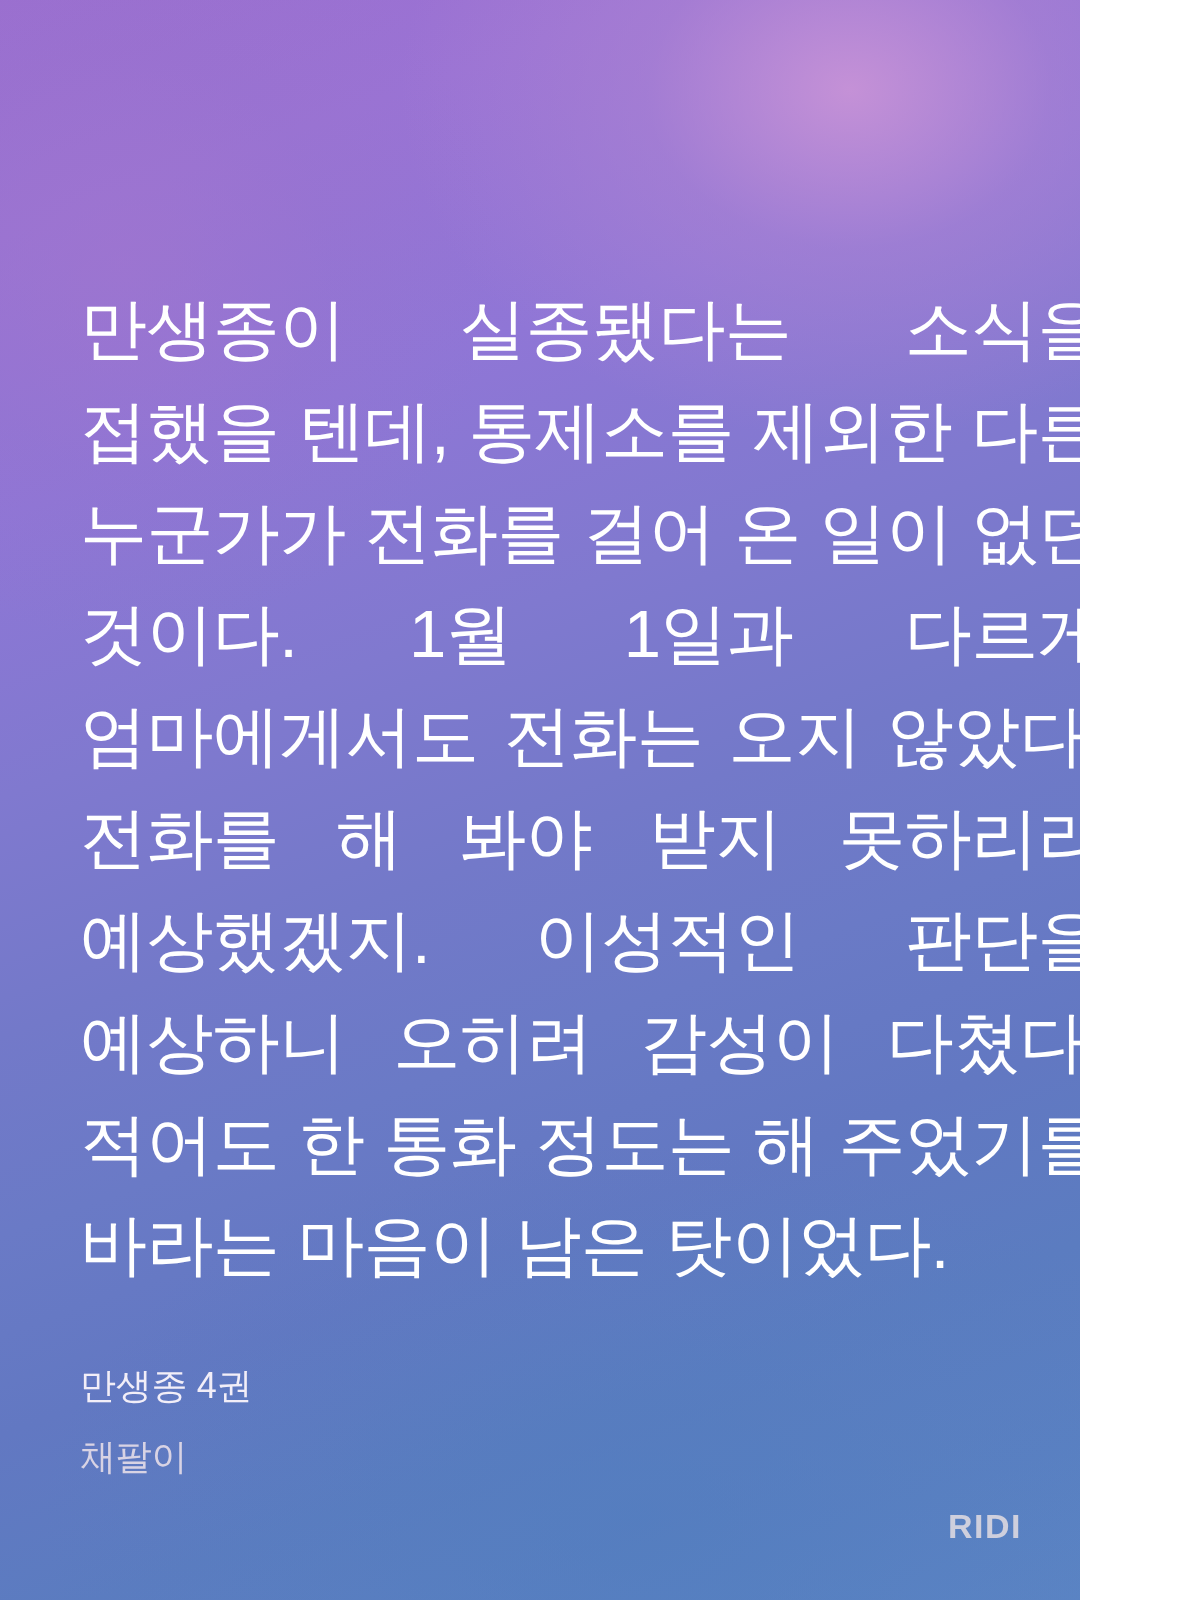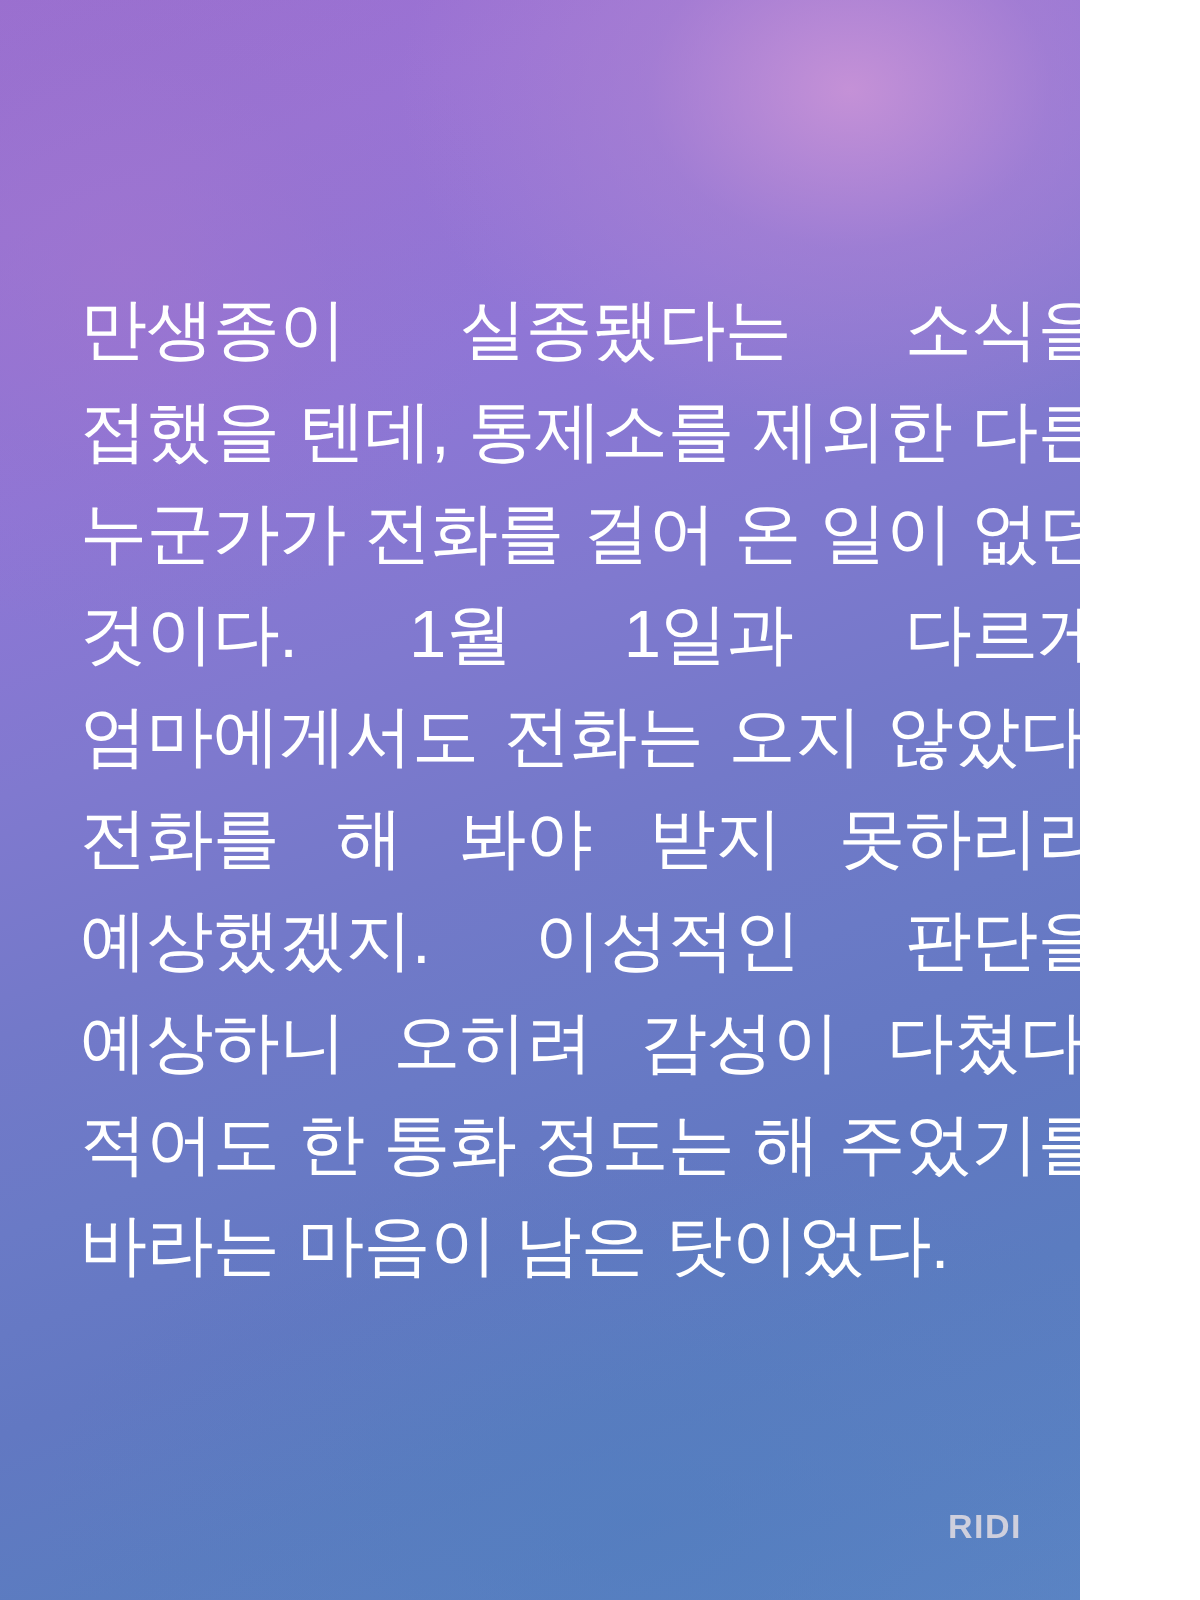--- a/index.html
+++ b/index.html
@@ -119,16 +119,20 @@
 <body>
 
 <div class="quote-card">
   <div class="glow-top-right"></div>
   <div class="glow-left"></div>
   <div class="glow-bottom"></div>
 
   <div class="content">
     <p class="quote-text">만생종이 실종됐다는 소식을 접했을 텐데, 통제소를 제외한 다른 누군가가 전화를 걸어 온 일이 없던 것이다. 1월 1일과 다르게 엄마에게서도 전화는 오지 않았다. 전화를 해 봐야 받지 못하리라 예상했겠지. 이성적인 판단을 예상하니 오히려 감성이 다쳤다. 적어도 한 통화 정도는 해 주었기를 바라는 마음이 남은 탓이었다.</p>
 
+    <div class="meta">
+      <p class="book-title">만생종 4권</p>
+      <p class="book-author">채팔이</p>
+    </div>
   </div>
 
   <div class="brand">RIDI</div>
 </div>
 
 </body></html>

